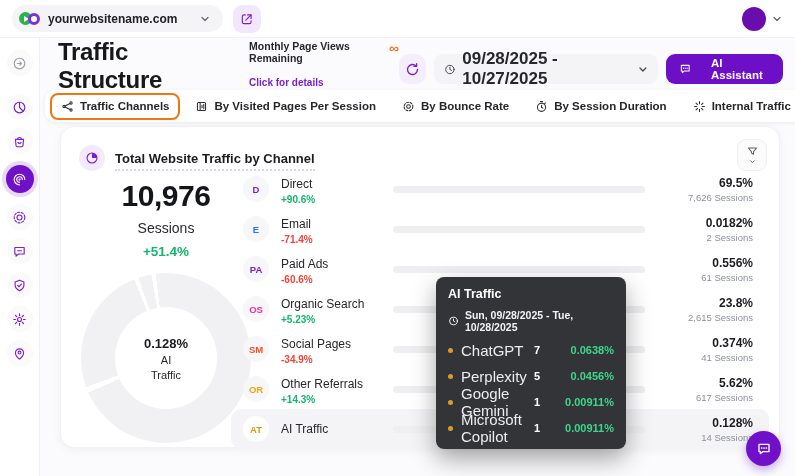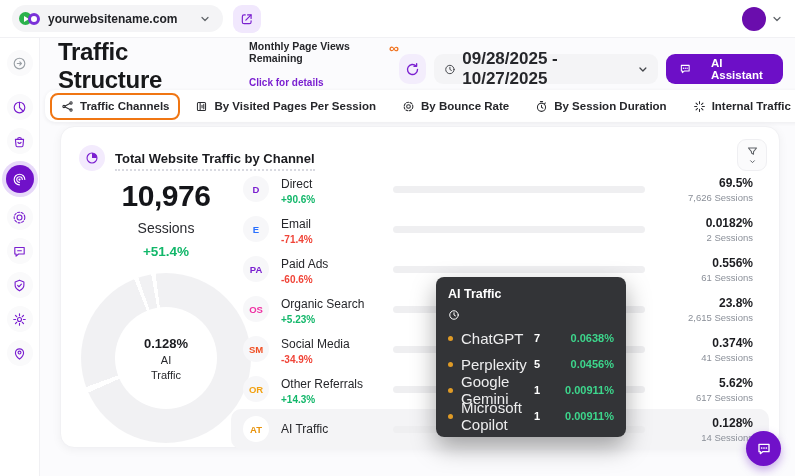--- a/index.html
+++ b/index.html
@@ -424,21 +424,21 @@
         <span class="ch-info"><span class="ch-name">Organic Search</span><div class="ch-change" style="color: rgb(18, 183, 106);">+5.23%</div></span>
         <span class="bar-track"><span class="bar-fill" style="width: 23.8%; background: rgb(245, 49, 157);"></span></span>
         <span class="ch-right">
             <div class="ch-share">23.8%</div>
             <div class="ch-sessions">2,615 Sessions</div>
           </span>
       </div>
 
       <div class="channel-row">
         <span class="ch-avatar" style="color: rgb(240, 79, 35);">SM</span>
-        <span class="ch-info"><span class="ch-name">Social Media</span><div class="ch-change" style="color: rgb(240, 68, 56);">-34.9%</div></span>
+        <span class="ch-info"><span class="ch-name">Social Pages</span><div class="ch-change" style="color: rgb(240, 68, 56);">-34.9%</div></span>
         <span class="bar-track"><span class="bar-fill" style="width: 1.2%; background: rgb(240, 79, 35);"></span></span>
         <span class="ch-right">
             <div class="ch-share">0.374%</div>
             <div class="ch-sessions">41 Sessions</div>
           </span>
       </div>
 
       <div class="channel-row">
         <span class="ch-avatar" style="color: rgb(242, 162, 18);">OR</span>
         <span class="ch-info"><span class="ch-name">Other Referrals</span><div class="ch-change" style="color: rgb(18, 183, 106);">+14.3%</div></span>
@@ -465,20 +465,21 @@
 
 <div class="tooltip">
   <div class="tt-title">AI Traffic</div>
   <div class="tt-date">
     <span class="icon">
       <svg viewBox="0 0 24 24" fill="none" stroke="currentColor" stroke-width="2" stroke-linecap="round" stroke-linejoin="round">
           <circle cx="12" cy="12" r="8.5"></circle>
           <path d="M12 7.5V12l3 1.8"></path>
         </svg>
     </span>
+    <span>Sun, 09/28/2025 - Tue, 10/28/2025</span>
   </div>
   <div class="tt-rows">
     <div class="tt-row">
       <span class="tt-dot" style="background: rgb(224, 155, 38);"></span>
       <span class="tt-name">ChatGPT</span>
       <span class="tt-count">7</span>
       <span class="tt-pct" style="color: rgb(61, 214, 140);">0.0638%</span>
     </div>
     <div class="tt-row">
       <span class="tt-dot" style="background: rgb(224, 155, 38);"></span>

